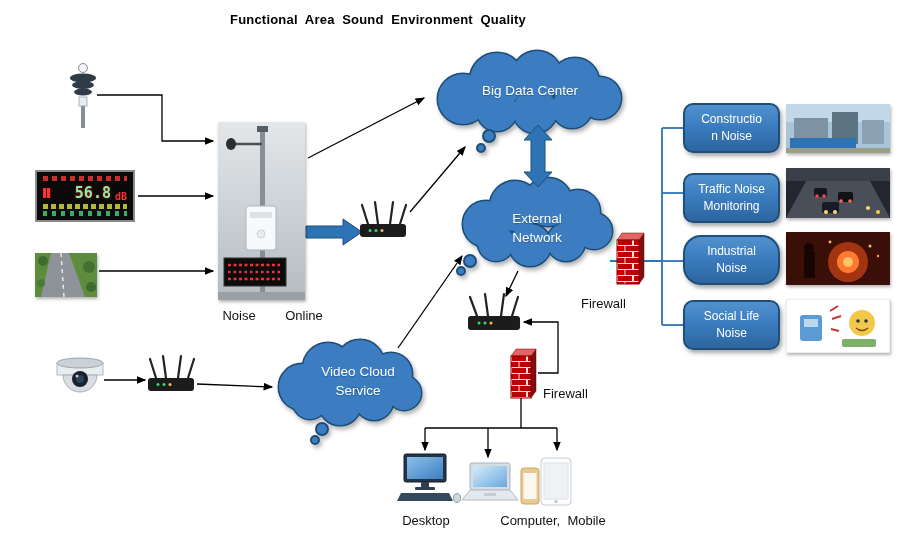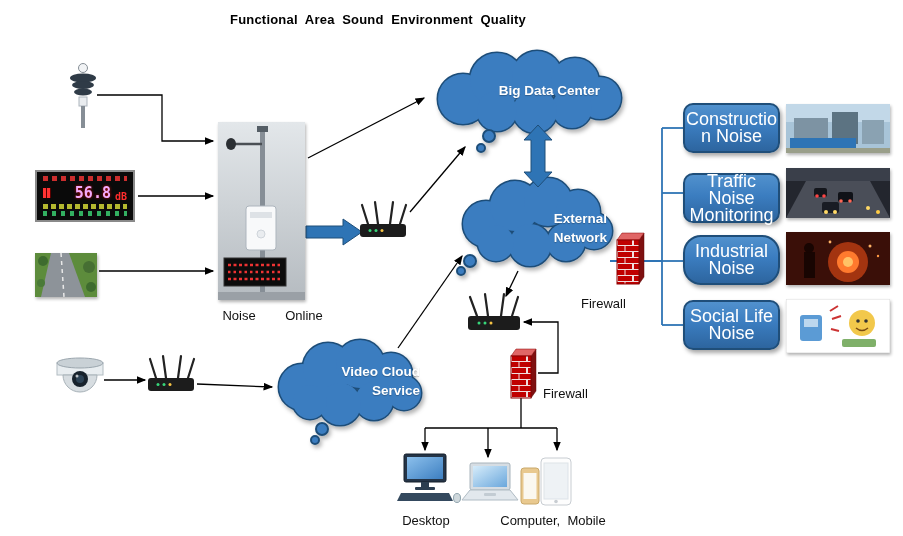--- a/index.html
+++ b/index.html
@@ -8,44 +8,44 @@
     font-family:"Liberation Sans", sans-serif; overflow:hidden;
   }
   .abs { position:absolute; }
   .label { position:absolute; color:#111; font-size:13px; white-space:pre; }
   .label.center { text-align:center; }
   .title {
     position:absolute; left:230px; top:12px; width:480px; text-align:left;
     font-size:13px; font-weight:bold; color:#000; white-space:pre; letter-spacing:.2px;
   }
   .cloud-label {
-    position:absolute; color:#ffffff; font-weight:bold; font-size:13.5px;
-    text-align:right; line-height:19px; text-shadow:0 1px 1px rgba(0,0,0,.25);
+    position:absolute; color:#ffffff; font-weight:normal; font-size:13.5px;
+    text-align:center; line-height:19px; text-shadow:0 1px 1px rgba(0,0,0,.25);
   }
   .nbox {
     position:absolute; width:97px; height:50px; box-sizing:border-box;
     background:linear-gradient(180deg,#5191cd 0%, #3b7dc0 45%, #2d659f 100%);
     border:2px solid #1F4E79; border-radius:10px; color:#fff;
     display:flex; flex-direction:column; align-items:center; justify-content:center;
-    font-size:18px; line-height:17px; text-align:center;
+    font-size:12px; line-height:17px; text-align:center;
     box-shadow:2px 3px 4px rgba(0,0,0,.35);
   }
   .photo { position:absolute; overflow:hidden; box-shadow:1px 2px 3px rgba(0,0,0,.3); }
   .photo svg { display:block; }
   
   .led {
     background:#0a0a0a; border:2px solid #8a8a8a; box-sizing:border-box;
     display:flex; flex-direction:column; justify-content:space-between; padding:4px 6px;
   }
   .led-row { height:5px; background:repeating-linear-gradient(90deg,#e03131 0 5px, transparent 5px 9px); opacity:.9; }
   .led-row.grn  { background:repeating-linear-gradient(90deg,#c7cc33 0 5px, transparent 5px 8px); }
   .led-row.grn2 { background:repeating-linear-gradient(90deg,#37c26a 0 4px, transparent 4px 9px); }
   .led-main { display:flex; align-items:center; justify-content:center; gap:4px; }
   .led-cn { width:14px; height:10px; background:repeating-linear-gradient(90deg,#ff3333 0 3px, #5c0000 3px 4px); }
-  .led-num { color:#f0abfc; font-family:"DejaVu Sans Mono", monospace; font-weight:bold; font-size:15px; text-shadow:0 0 3px rgba(255,0,0,.8);padding-left:20px; }
+  .led-num { color:#86efac; font-family:"DejaVu Sans Mono", monospace; font-weight:bold; font-size:15px; text-shadow:0 0 3px rgba(255,0,0,.8);padding-left:20px; }
   .led-unit { color:#ff2d2d; font-family:"DejaVu Sans Mono", monospace; font-weight:bold; font-size:10px;margin-top:8px; }
 </style>
 </head>
 <body>
 
 <div class="canvas">
 
   <svg class="abs" style="left:0;top:0" width="903" height="536">
     <defs>
       <marker id="arw" markerWidth="9" markerHeight="8" refX="6.5" refY="3" orient="auto">
@@ -361,21 +361,21 @@
 
   <div class="title">Functional  Area  Sound  Environment  Quality</div>
 
   <div class="cloud-label" style="left:460px;top:81px;width:140px;">Big Data Center</div>
 
   <div class="cloud-label" style="left:467px;top:209px;width:140px;">
     <div>External</div>
     <div>Network</div>
   </div>
 
-  <div class="cloud-label" style="left:280px;top:362px;width:140px;">
+  <div class="cloud-label" style="left:280px;top:362px;width:140px;padding-left:8px;">
     <div>Video Cloud</div>
     <div>Service</div>
   </div>
 
   <div class="label center" style="left:214px;top:308px;width:50px;">Noise</div>
   <div class="label center" style="left:278px;top:308px;width:52px;">Online</div>
 
   <div class="label" style="left:581px;top:296px;">Firewall</div>
   <div class="label" style="left:543px;top:386px;">Firewall</div>
 

